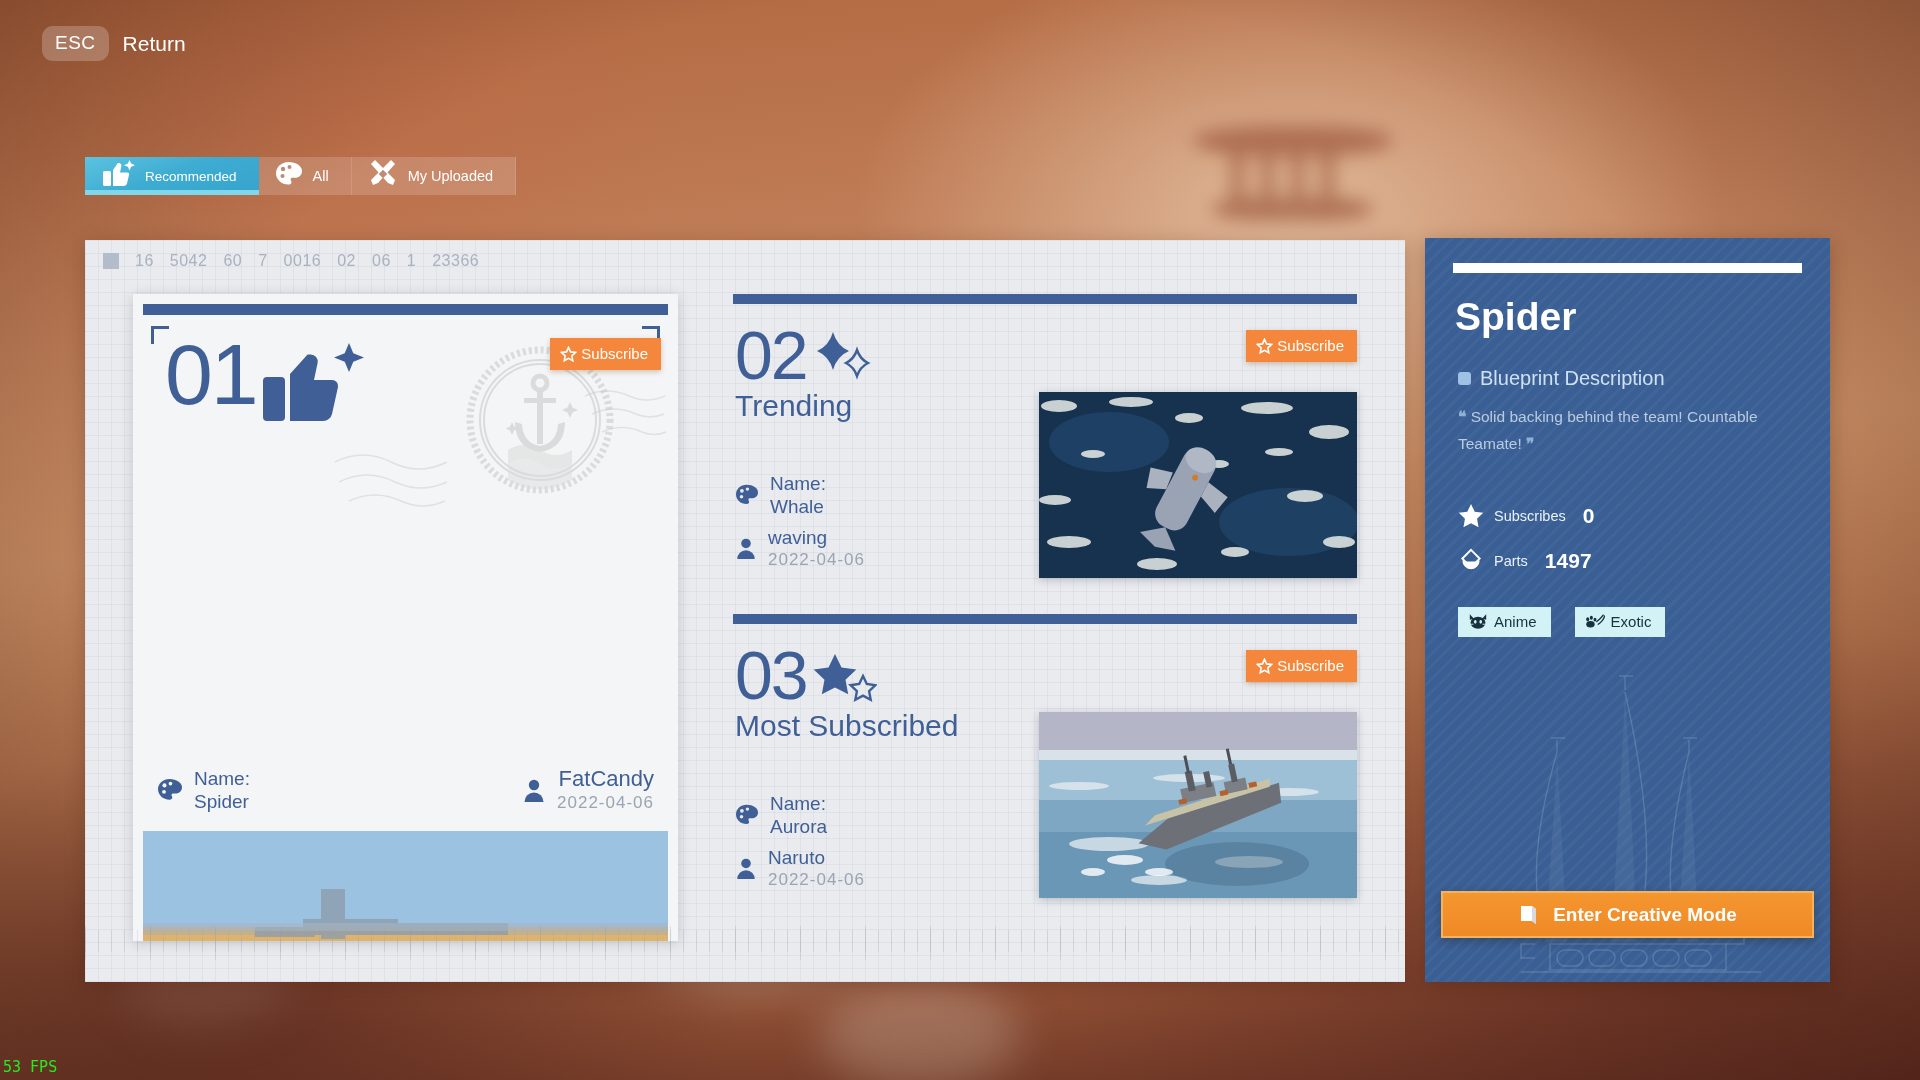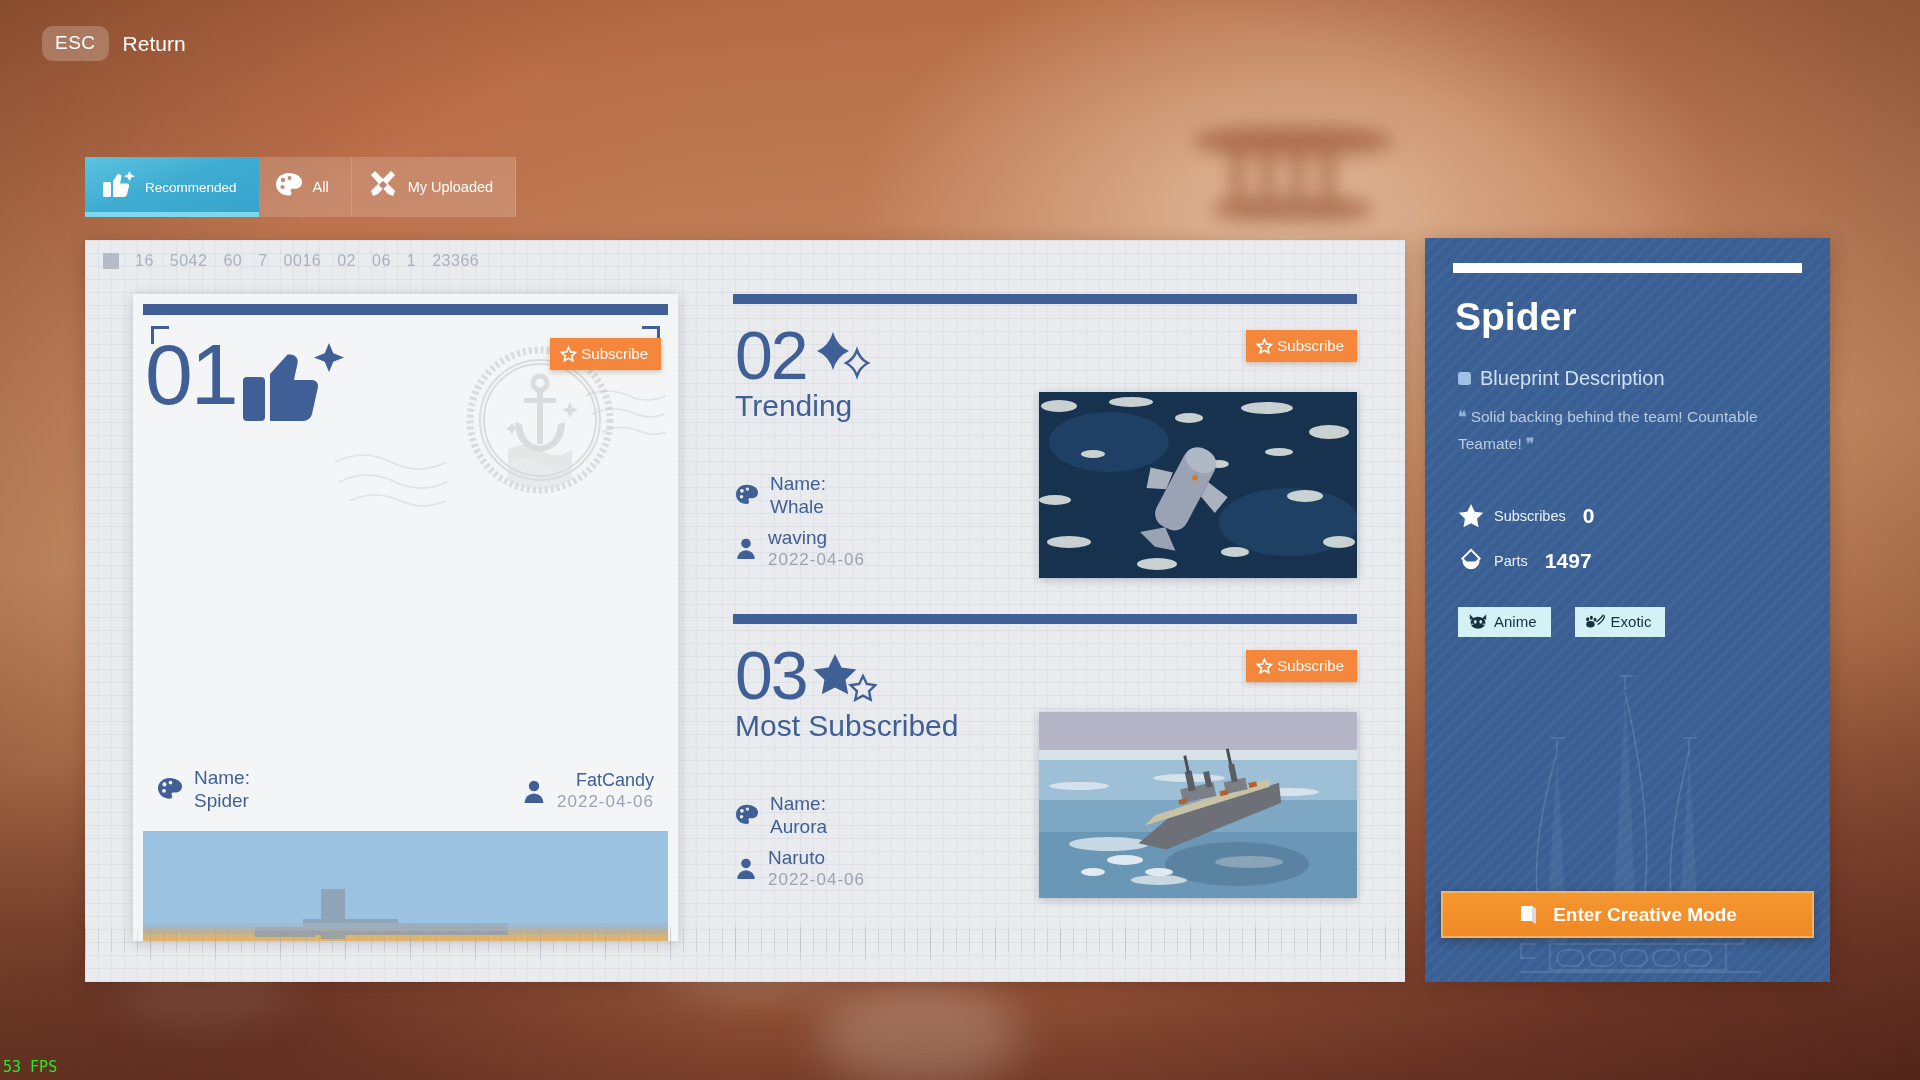--- a/index.html
+++ b/index.html
@@ -50,21 +50,21 @@
   
   #esc-row { position:absolute; left:42px; top:26px; display:flex; align-items:center; gap:14px; z-index:20;}
   #esc-key {
     background:rgba(255,255,255,.22);
     color:#fff; font-size:19px; padding:6px 13px 7px; border-radius:11px;
     letter-spacing:.5px;
   }
   #esc-label { color:#fff; font-size:21px; }
 
   
-  #tabs { position:absolute; left:85px; top:157px; display:flex; height:60px; z-index:20; }
+  #tabs { position:absolute; left:85px; top:157px; display:flex; height:38px; z-index:20; }
   .tab {
     display:flex; align-items:center; gap:10px;
     padding:0 22px 0 16px;
     background:rgba(255,255,255,.17);
     border-right:1px solid rgba(255,255,255,.13);
     color:#fff; cursor:pointer; position:relative;
   }
   .tab .tlabel { font-size:14.5px; white-space:nowrap; }
   .tab svg { flex:0 0 auto; }
   .tab.active {
@@ -108,21 +108,21 @@
     position:absolute; left:48px; top:54px; width:545px; height:647px;
     background:#f4f5f6;
     box-shadow:0 2px 12px rgba(60,60,80,.22);
     overflow:hidden;
   }
   #card01 .topbar { margin:10px 10px 0; height:11px; background:#3f5f96; }
   .corner { position:absolute; width:18px; height:18px; border:3px solid #3f5f96; }
   .corner.tl { left:18px; top:32px; border-right:none; border-bottom:none; }
   .corner.tr { right:18px; top:32px; border-left:none; border-bottom:none; }
 
-  #card01 .hero { position:relative; padding:20px 12px 0; }
+  #card01 .hero { position:relative; padding:20px 32px 0; }
   .rank-row { display:flex; align-items:flex-start; gap:4px; }
   .rank-num { font-size:86px; line-height:.92; font-weight:400; color:#3f5f96; letter-spacing:-2px; }
   #card01 .heading {
     font-size:35px; line-height:1.08; color:#3f5f96; margin-top:6px; font-weight:400;
   }
   .seal {
     position:absolute; right:58px; top:46px; width:160px; height:160px; opacity:.55;
   }
   .wisp { position:absolute; opacity:.45; }
 
@@ -135,21 +135,21 @@
   #card01 .sub-btn { right:17px; top:44px; }
 
   .info-row {
     display:flex; justify-content:space-between; align-items:flex-end;
     padding:0 24px; position:absolute; left:0; right:0; top:472px;
   }
   .info-left { display:flex; align-items:center; gap:11px; }
   .info-left .txt { color:#3f5f96; font-size:19px; line-height:1.22; }
   .info-right { display:flex; align-items:center; gap:11px; }
   .info-right .txt { text-align:right; line-height:1.22; }
-  .info-right .author { color:#3f5f96; font-size:18px; }
+  .info-right .author { color:#3f5f96; font-size:22px; }
   .info-right .date { color:#9aa4b3; font-size:17px; letter-spacing:1px; }
 
   #card01 .shot {
     position:absolute; left:10px; right:10px; top:537px; height:290px;
     background:linear-gradient(180deg,#9ec4e3 0%, #b9cfe0 28%, #cfae74 36%, #dcb471 60%, #e0b877 100%);
     overflow:hidden;
   }
 
   
   .rcard { position:absolute; left:640px; width:640px; height:320px; }

